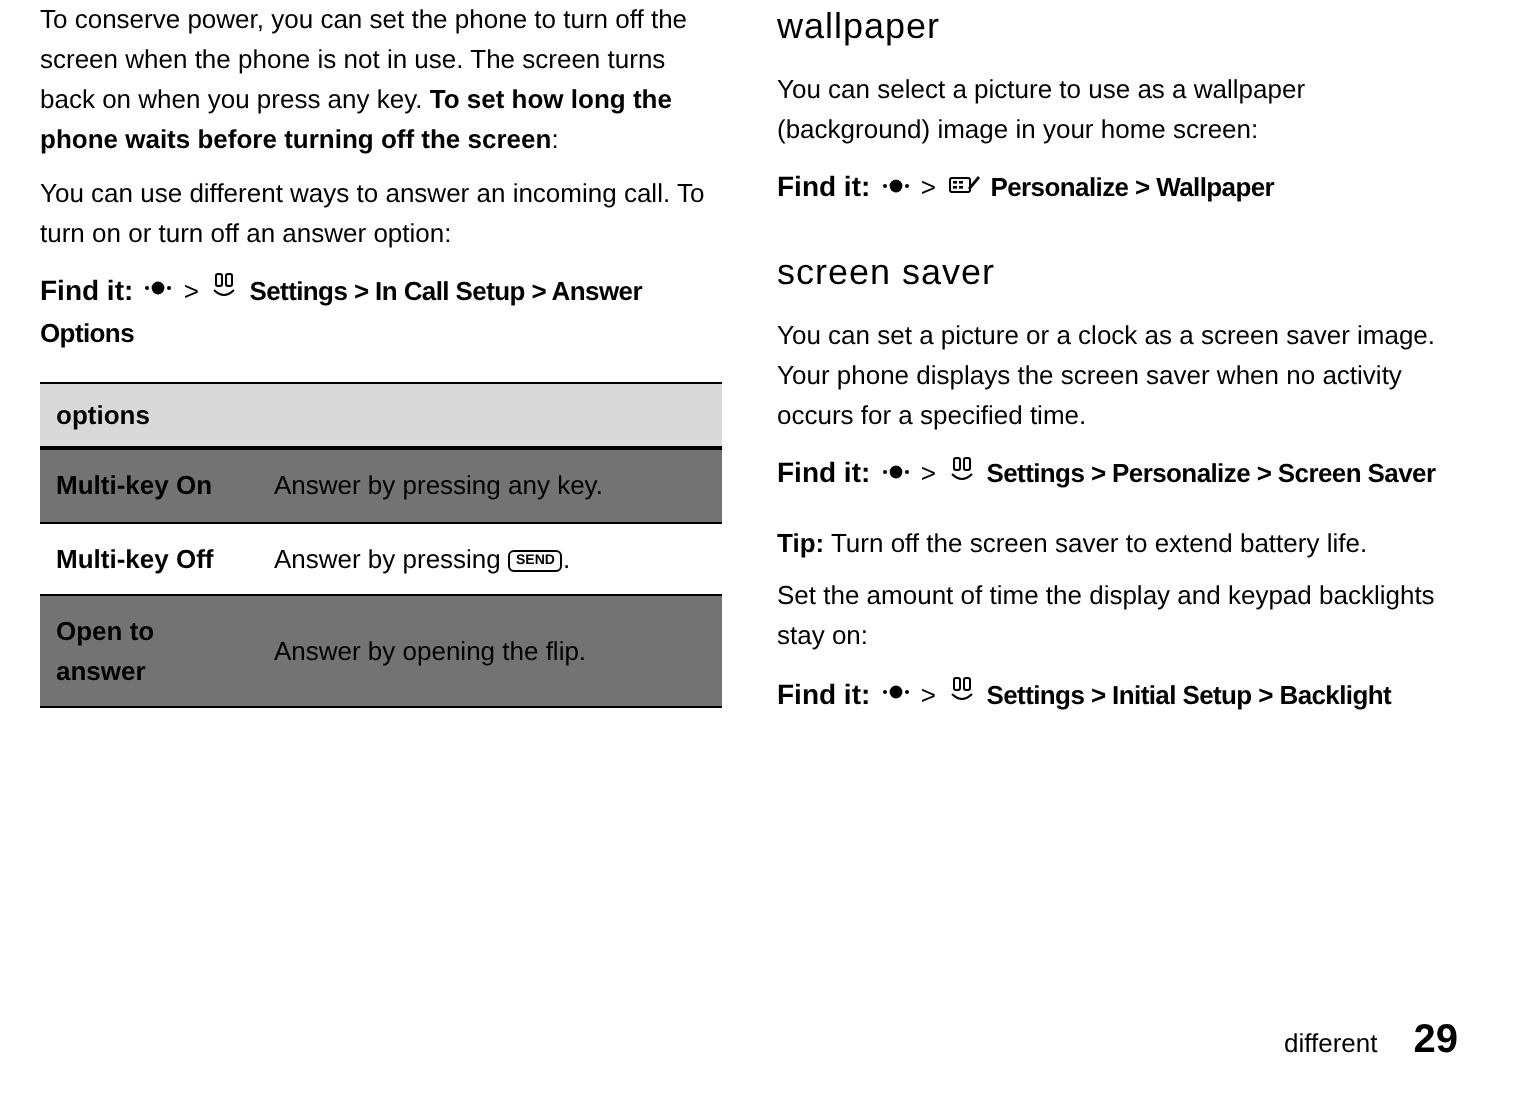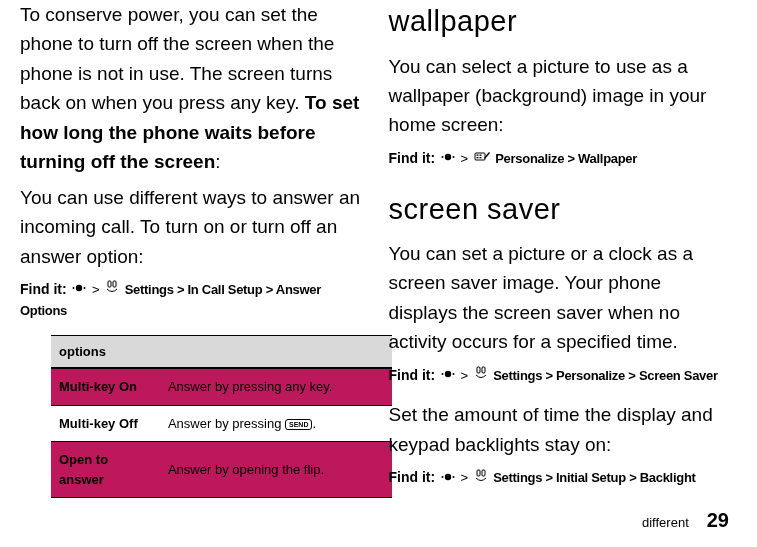--- a/index.html
+++ b/index.html
@@ -18,64 +18,63 @@
     display: flex;
     gap: 28px;
     width: 100%;
   }
   .col {
     flex: 1;
     min-width: 0;
   }
   p {
     margin-bottom: 6px;
-    font-size: 19px;
+    font-size: 13px;
     line-height: 1.55;
   }
   .bold { font-weight: bold; }
   h1 {
-    font-size: 29px;
+    font-size: 18px;
     font-weight: normal;
     margin: 18px 0 8px 0;
     letter-spacing: 0.5px;
   }
   .findit {
     margin: 8px 0 14px 0;
     font-size: 13px;
   }
   .findit-label { font-weight: bold; font-size: 14px; }
   .condensed { font-family: "Arial Narrow", Arial, sans-serif; font-weight: bold; font-stretch: condensed; letter-spacing: -0.3px; }
   .icon {
     display: inline-block;
     vertical-align: middle;
     margin: 0 2px;
   }
   table {
     border-collapse: collapse;
     width: 100%;
     margin-top: 10px;
     font-size: 13px;
-    margin-left: 31px;
   }
   th {
     text-align: left;
     font-family: "Arial Narrow", Arial, sans-serif;
     font-weight: bold;
     font-stretch: condensed;
     background: #d9d9d9;
     padding: 6px 8px;
     border-top: 1px solid #000;
     border-bottom: 2px solid #000;
   }
   td {
     padding: 8px 8px;
     border-bottom: 1px solid #000;
     vertical-align: middle;
   }
-  tr.shade td { background: #be185d; }
+  tr.shade td { background: #737373; }
   td.opt {
     font-family: "Arial Narrow", Arial, sans-serif;
     font-weight: bold;
     font-stretch: condensed;
     width: 32%;
   }
   .sendkey {
     display: inline-block;
     border: 1px solid #000;
     border-radius: 3px;
@@ -183,20 +182,23 @@
             <circle cx="12.5" cy="6" r="1" fill="#000"></circle>
           </svg></span>
       <span> &gt; </span>
       <span class="icon"><svg width="14" height="14" viewBox="0 0 14 14">
             <rect x="3" y="1" width="3" height="6" rx="1" fill="none" stroke="#000" stroke-width="1"></rect>
             <rect x="8" y="1" width="3" height="6" rx="1" fill="none" stroke="#000" stroke-width="1"></rect>
             <path d="M2 9 Q7 14 12 9" fill="none" stroke="#000" stroke-width="1"></path>
           </svg></span>
       <span class="condensed">Settings &gt; Personalize &gt; Screen Saver</span>
     </p>
+    <p>
+      <span class="tip-label">Tip:</span><span> Turn off the screen saver to extend battery life.</span>
+    </p>
 
     <p>Set the amount of time the display and keypad backlights stay on:</p>
     <p class="findit">
       <span class="findit-label">Find it:</span>
       <span class="icon"><svg width="14" height="12" viewBox="0 0 14 12">
             <circle cx="7" cy="6" r="3.2" fill="#000"></circle>
             <circle cx="1.5" cy="6" r="1" fill="#000"></circle>
             <circle cx="12.5" cy="6" r="1" fill="#000"></circle>
           </svg></span>
       <span> &gt; </span>

